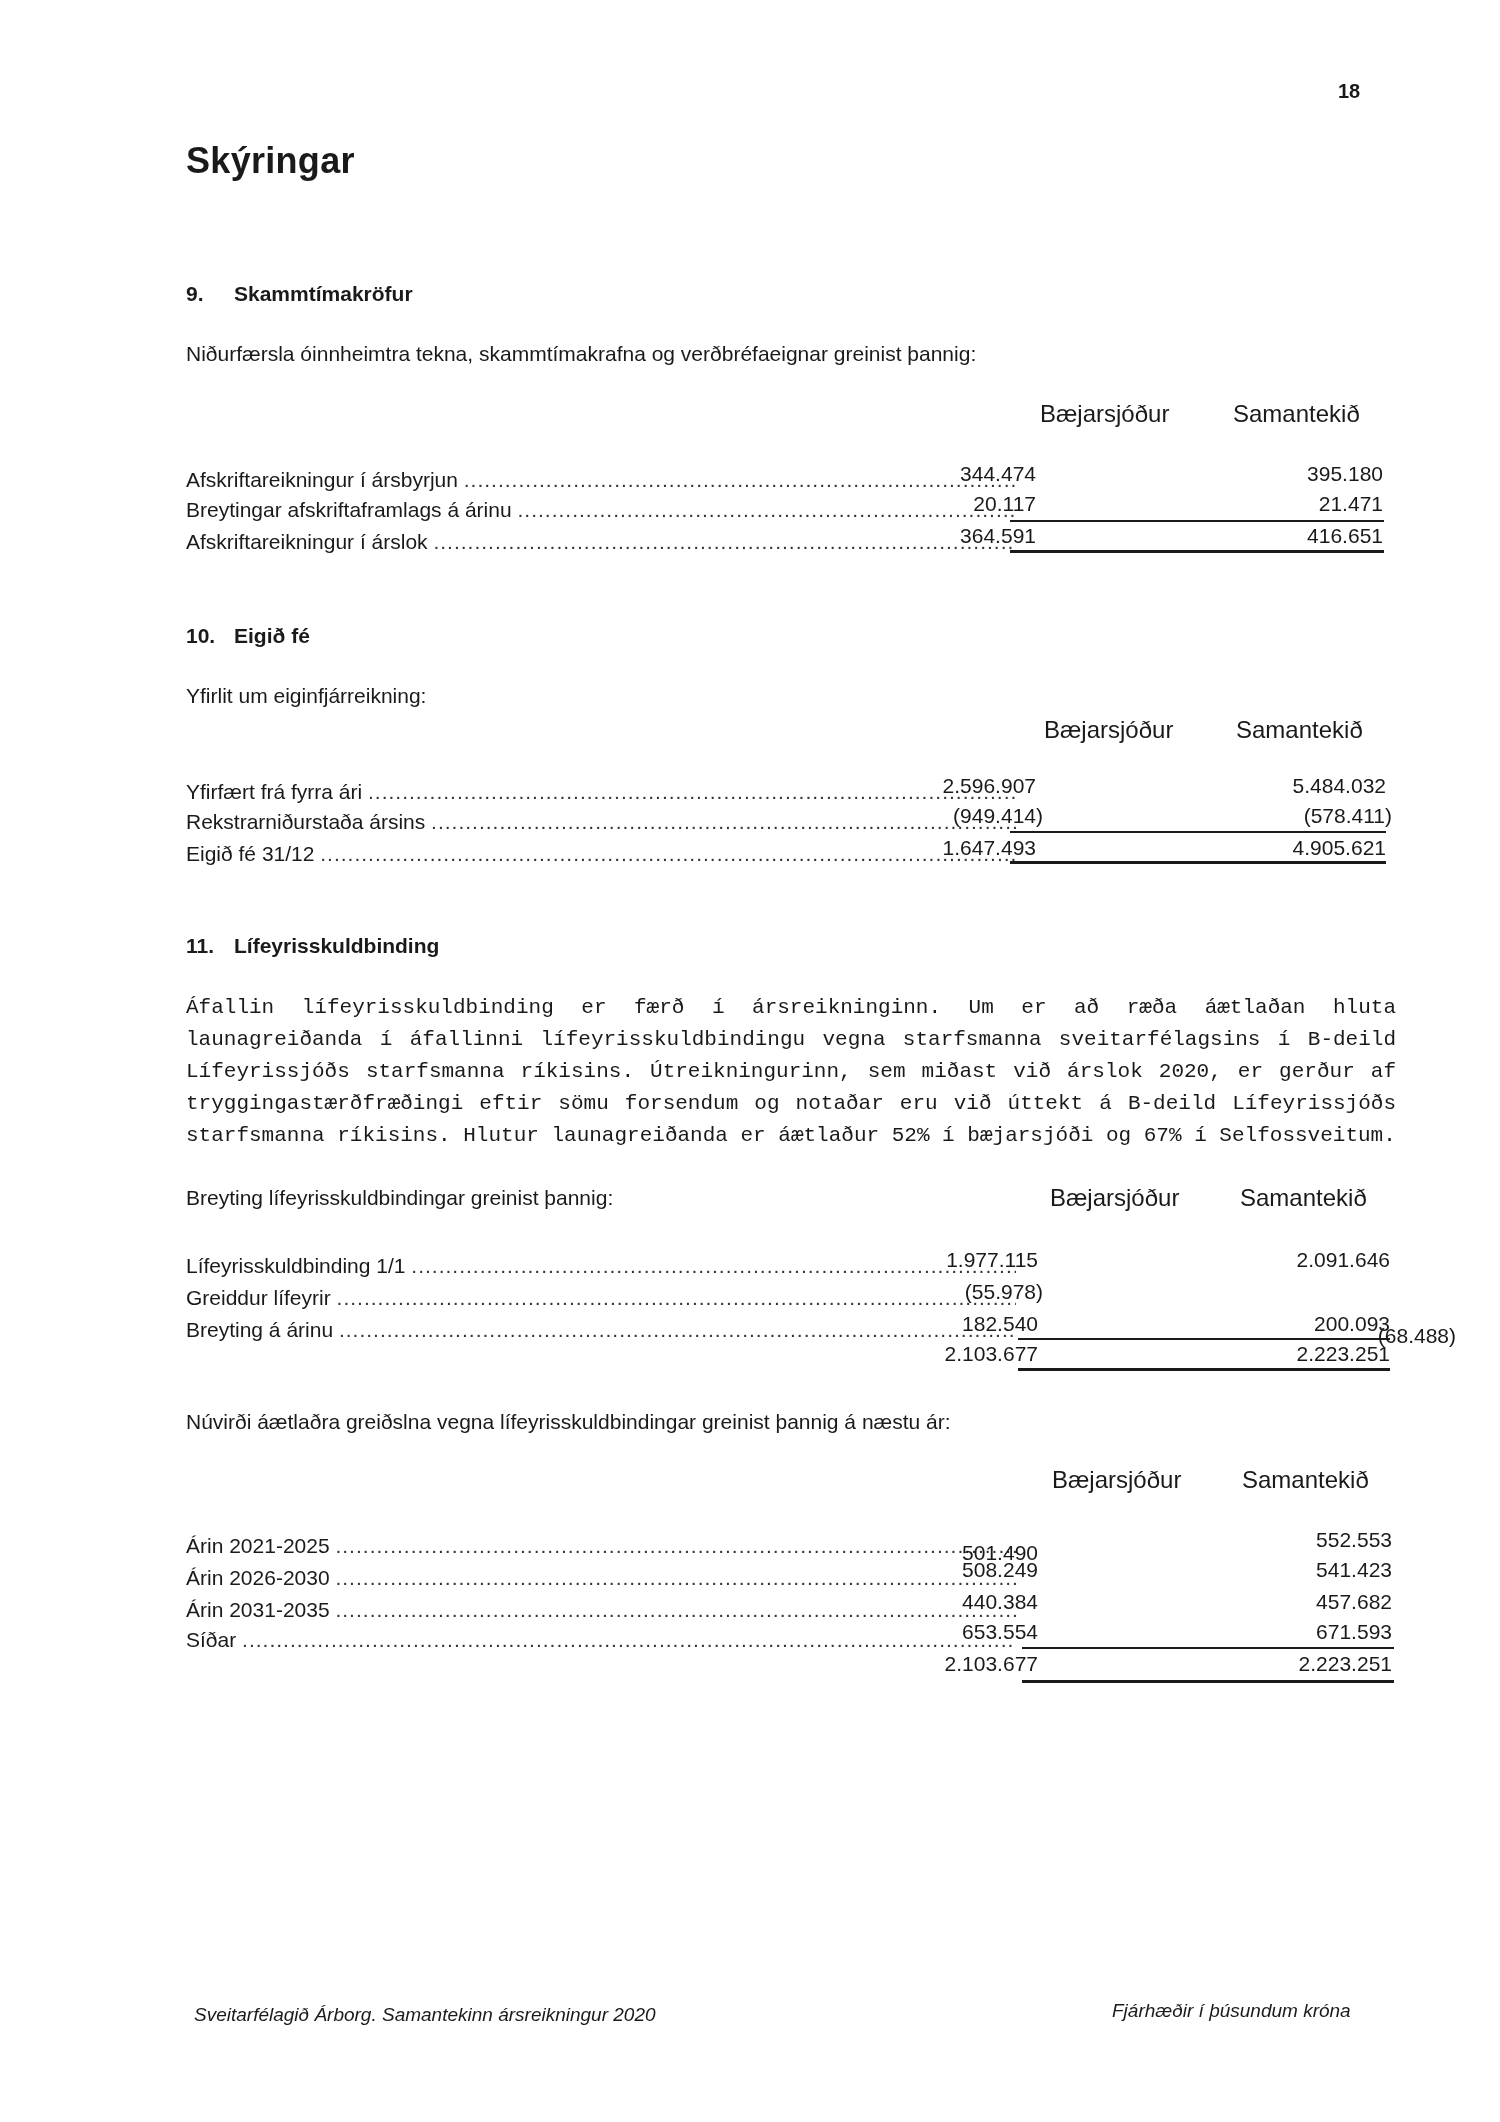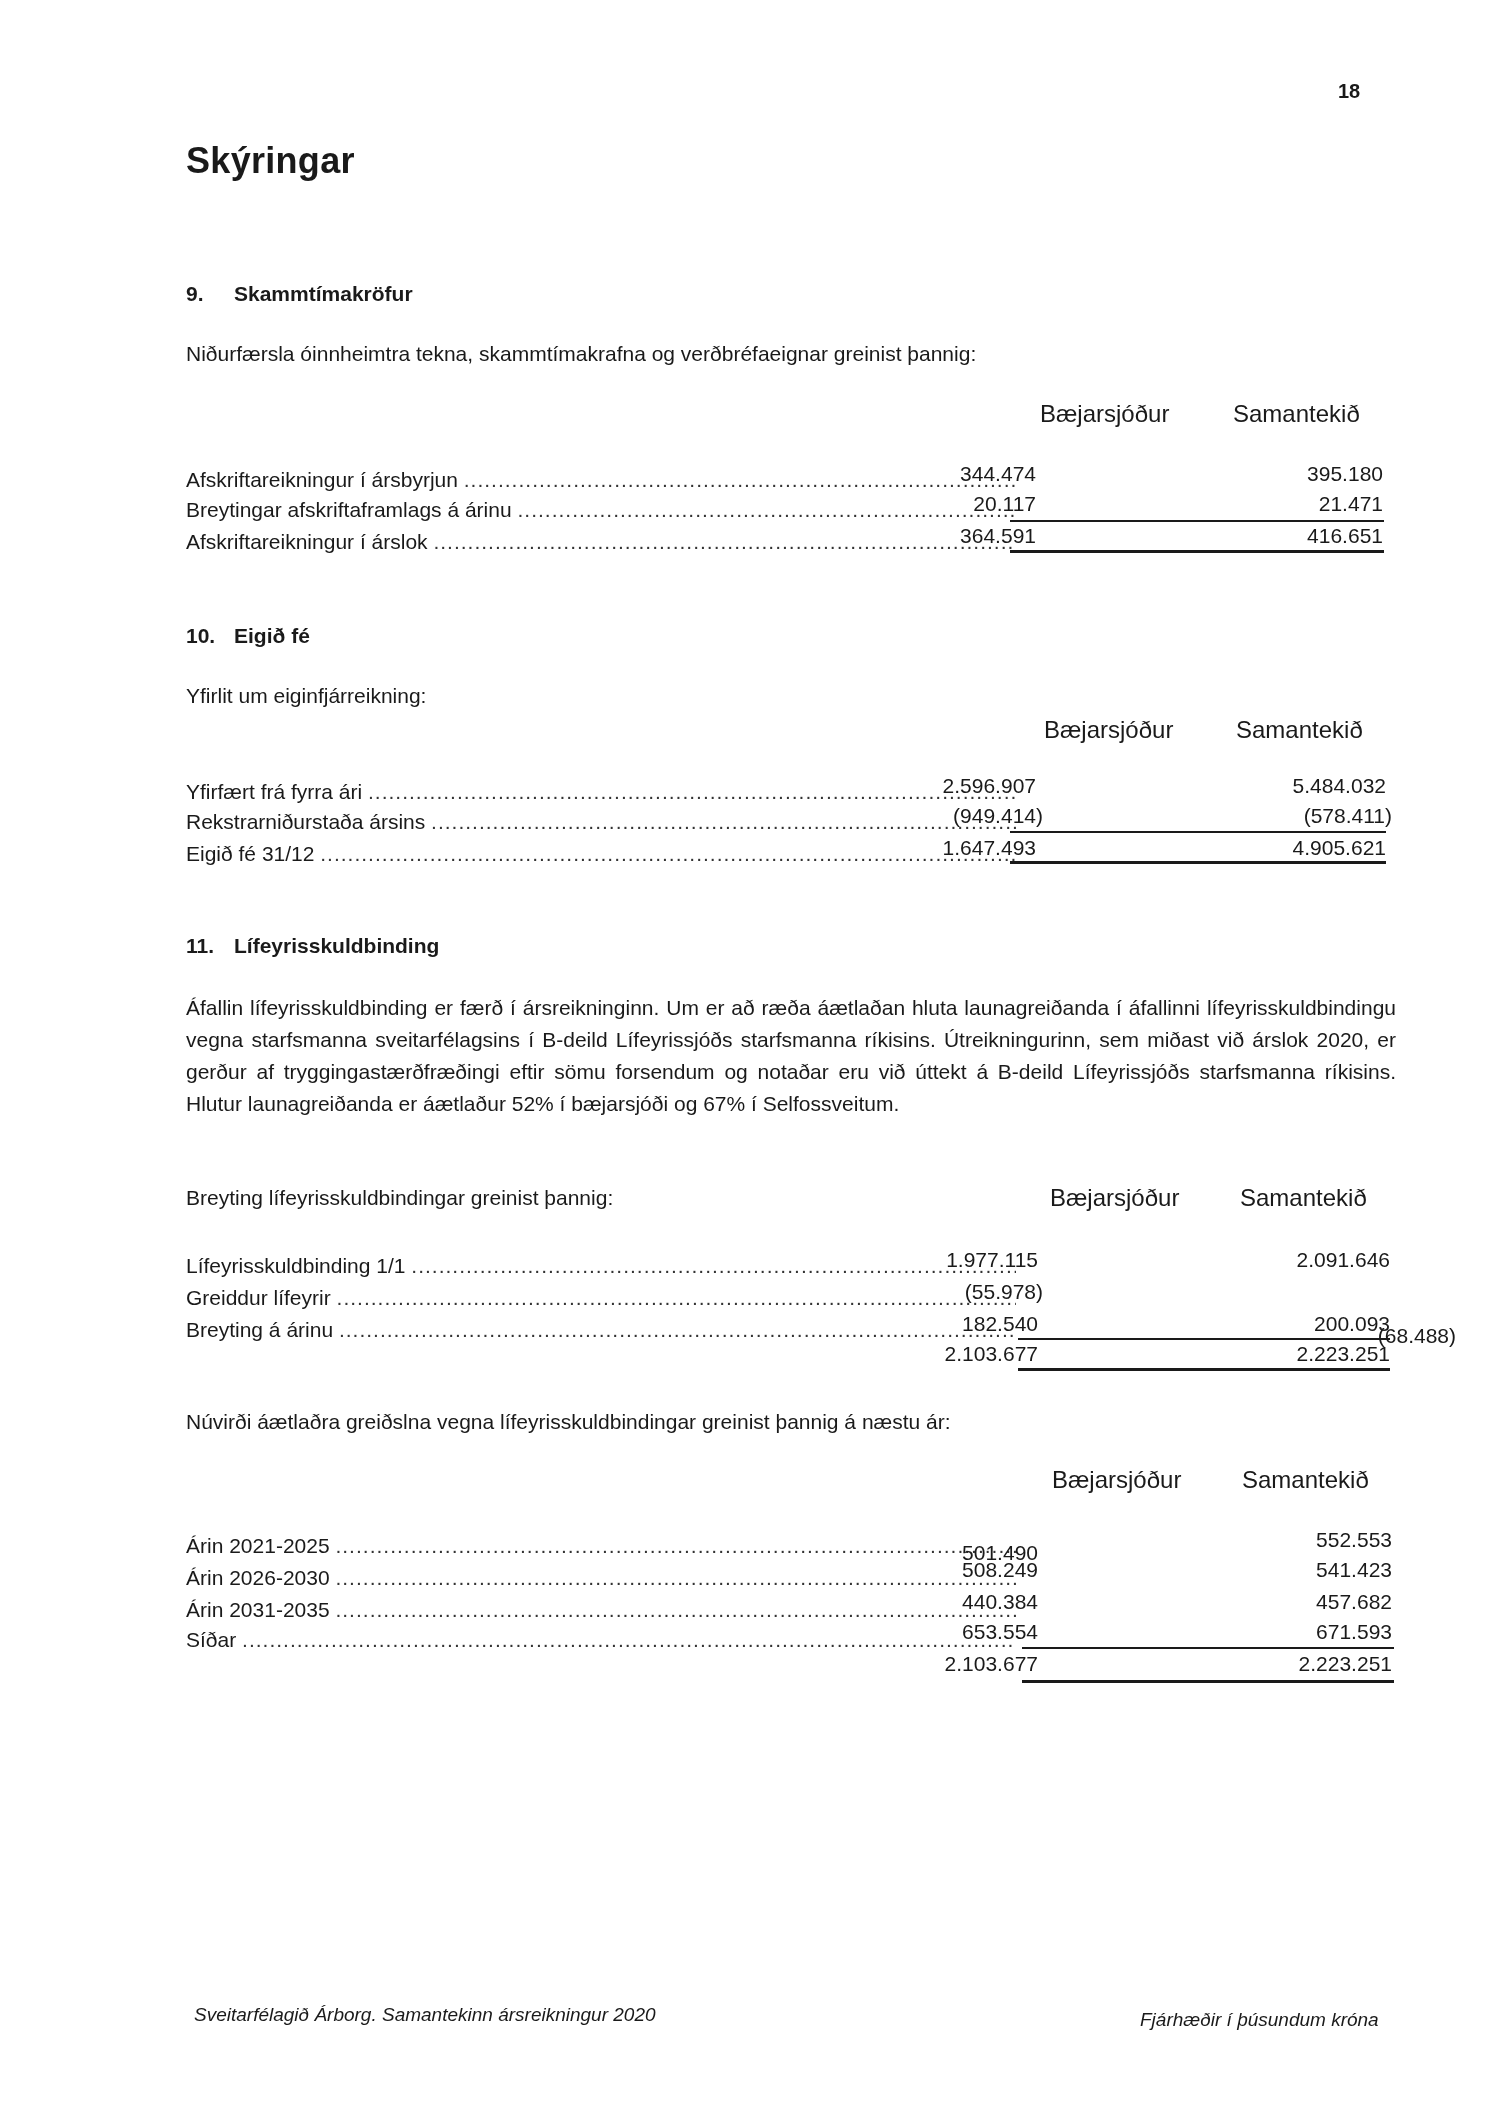--- a/index.html
+++ b/index.html
@@ -15,20 +15,21 @@
   .intro { font-size: 21px; }
   .col-head { font-size: 24px; }
   .row-label { font-size: 21px; white-space: nowrap; overflow: hidden; }
   .row-label .dots { letter-spacing: 1px; color: #333; }
   .num-cell { font-size: 21px; text-align: right; width: 170px; }
   .rule { height: 2px; background: #1a1a1a; }
   .rule.double { height: 3px; }
   .paragraph {
     left: 186px; top: 992px; width: 1210px; font-size: 21px; line-height: 32px;
     text-align: justify;
+    font-family: Liberation Mono, monospace;
   }
   .footer { font-size: 19px; font-style: italic; }
 </style>
 </head>
 <body>
 
 <div class="abs page-number">18</div>
 <div class="abs page-title">Skýringar</div>
 
 <div class="abs section-heading" style="left:186px; top:282px;">
@@ -118,13 +119,13 @@
 <div class="abs row-label" style="left:186px; top:1628px; width:830px;"><span>Síðar</span> <span class="dots">.................................................................................................................................</span></div>
 <div class="abs num-cell" style="left:868px; top:1620px;">653.554</div>
 <div class="abs num-cell" style="left:1222px; top:1620px;">671.593</div>
 <div class="abs rule" style="left:1022px; top:1647px; width:372px;"></div>
 
 <div class="abs num-cell" style="left:868px; top:1652px;">2.103.677</div>
 <div class="abs num-cell" style="left:1222px; top:1652px;">2.223.251</div>
 <div class="abs rule double" style="left:1022px; top:1680px; width:372px;"></div>
 
 <div class="abs footer" style="left:194px; top:2004px;text-align:center;">Sveitarfélagið Árborg.  Samantekinn ársreikningur 2020</div>
-<div class="abs footer" style="left:1140px; top:2000px;margin-top:9px;">Fjárhæðir í þúsundum króna</div>
+<div class="abs footer" style="left:1112px; top:2000px;">Fjárhæðir í þúsundum króna</div>
 
 </body></html>

